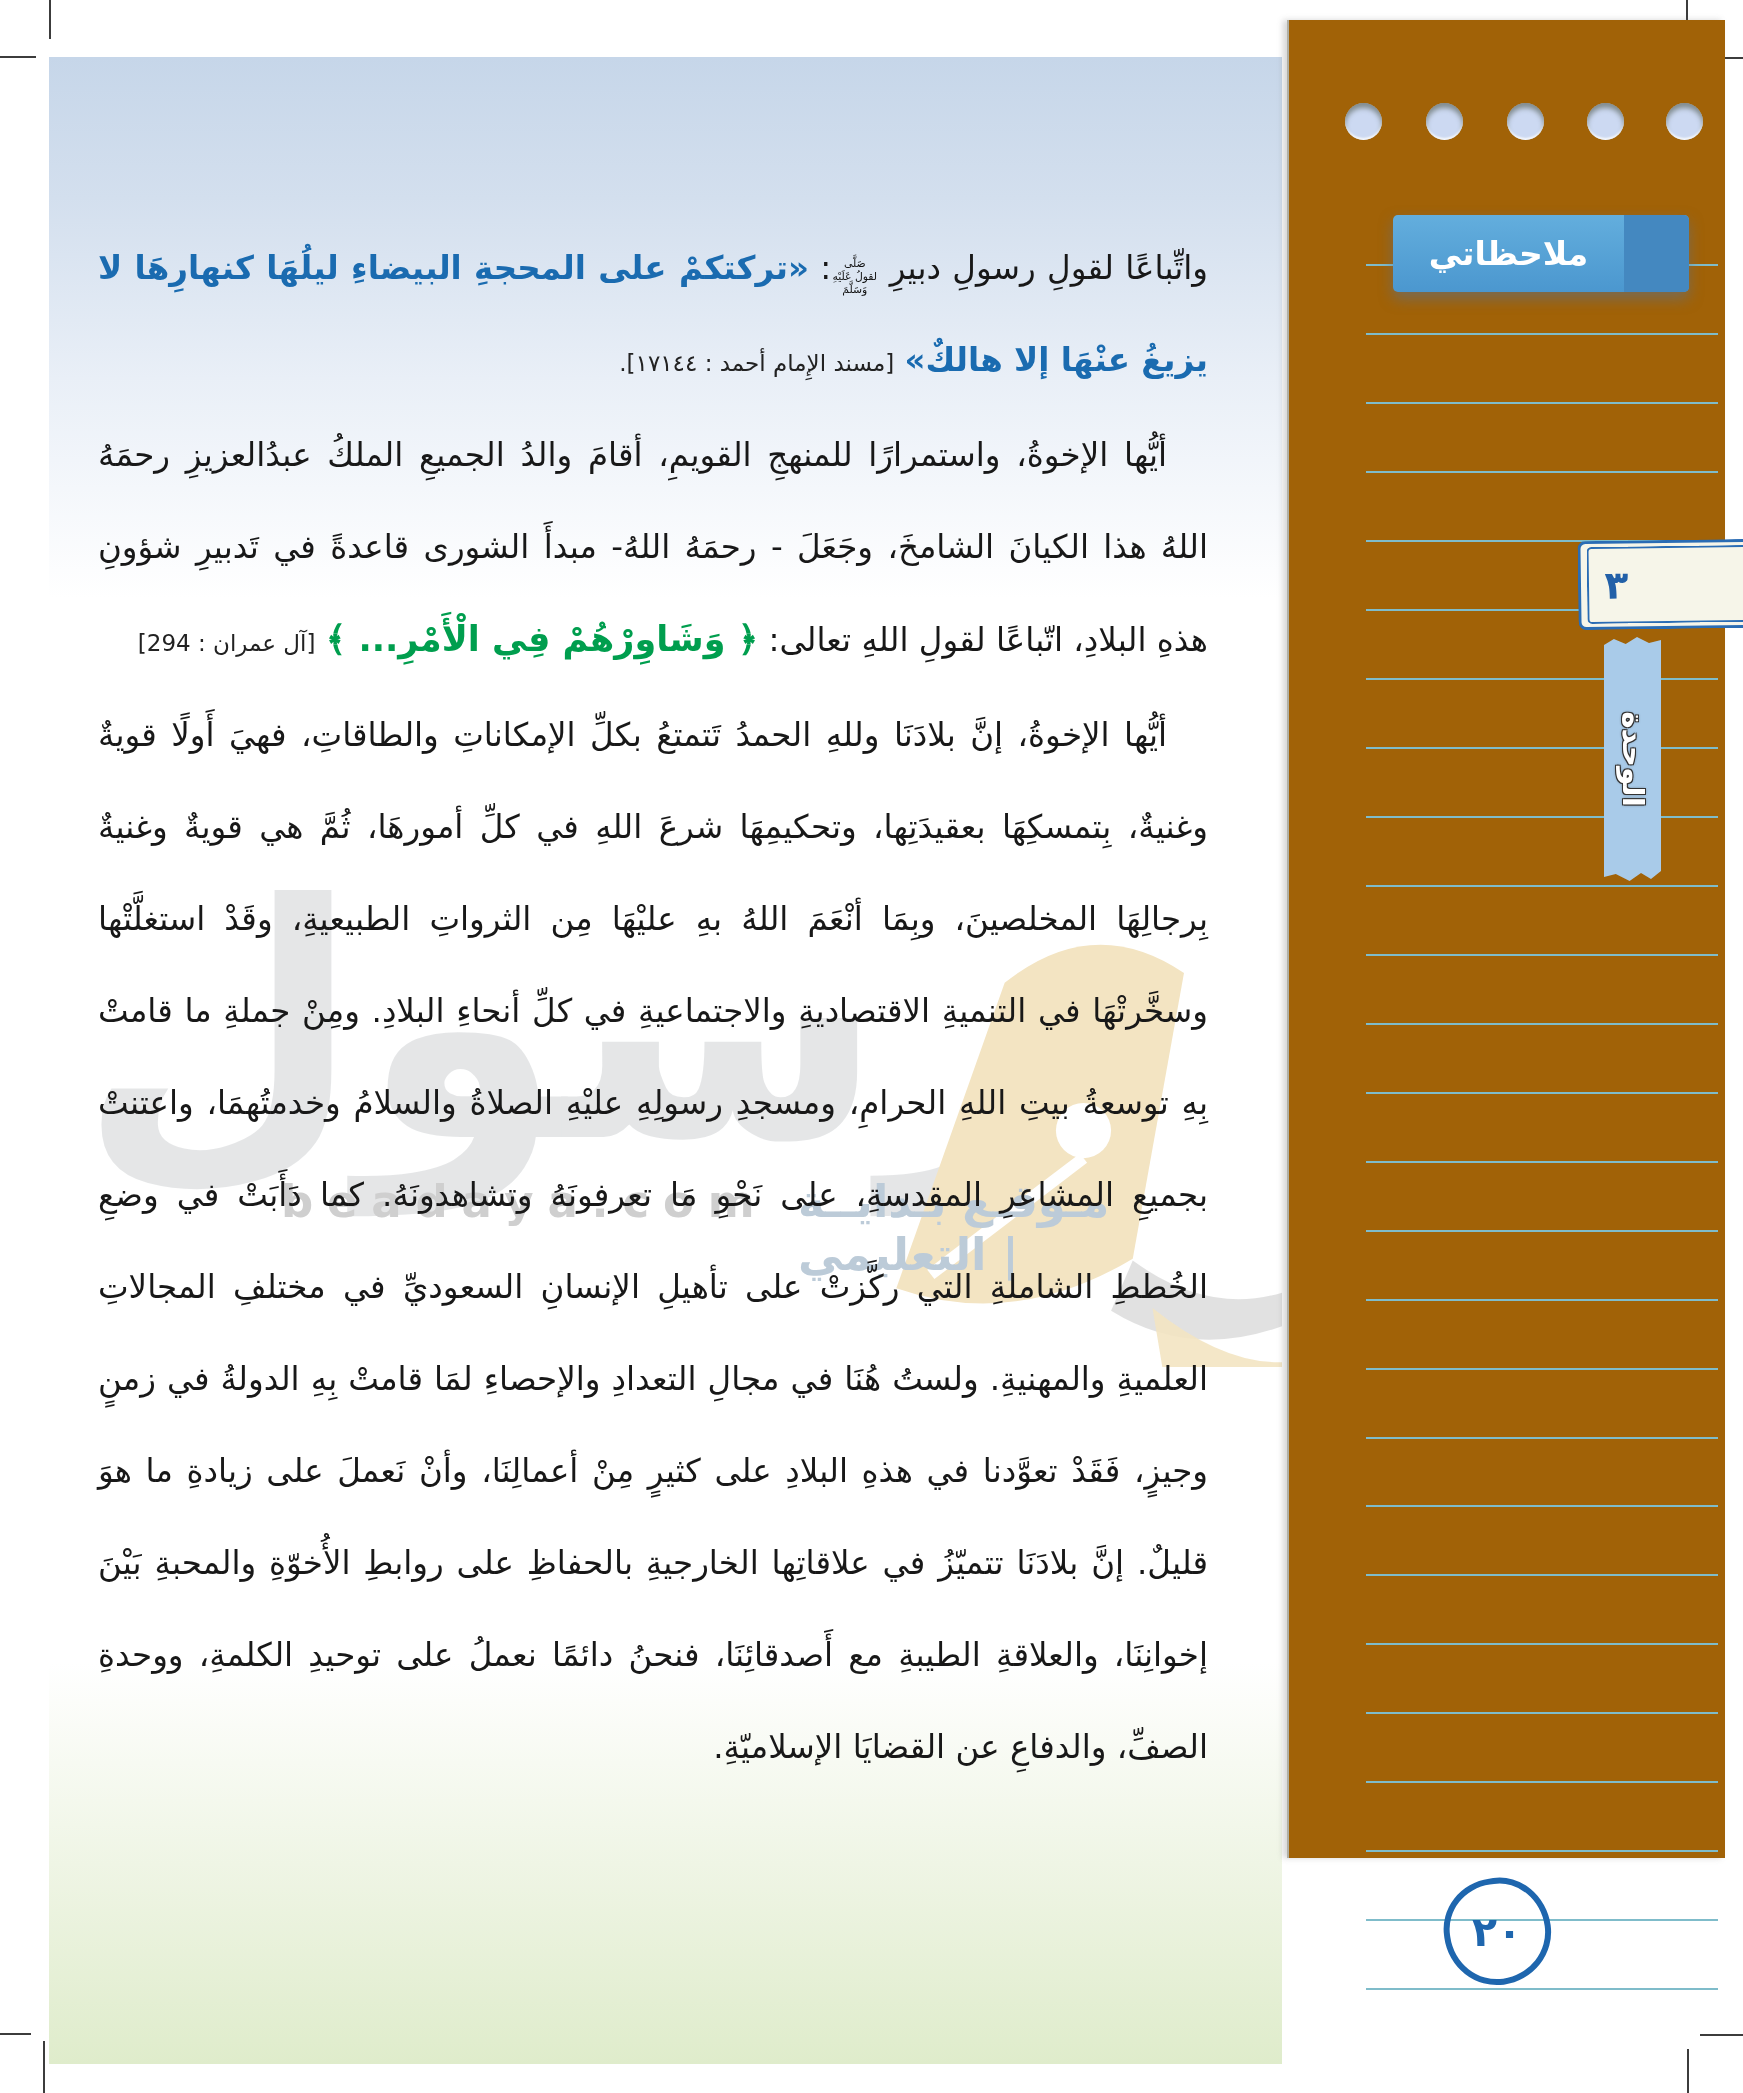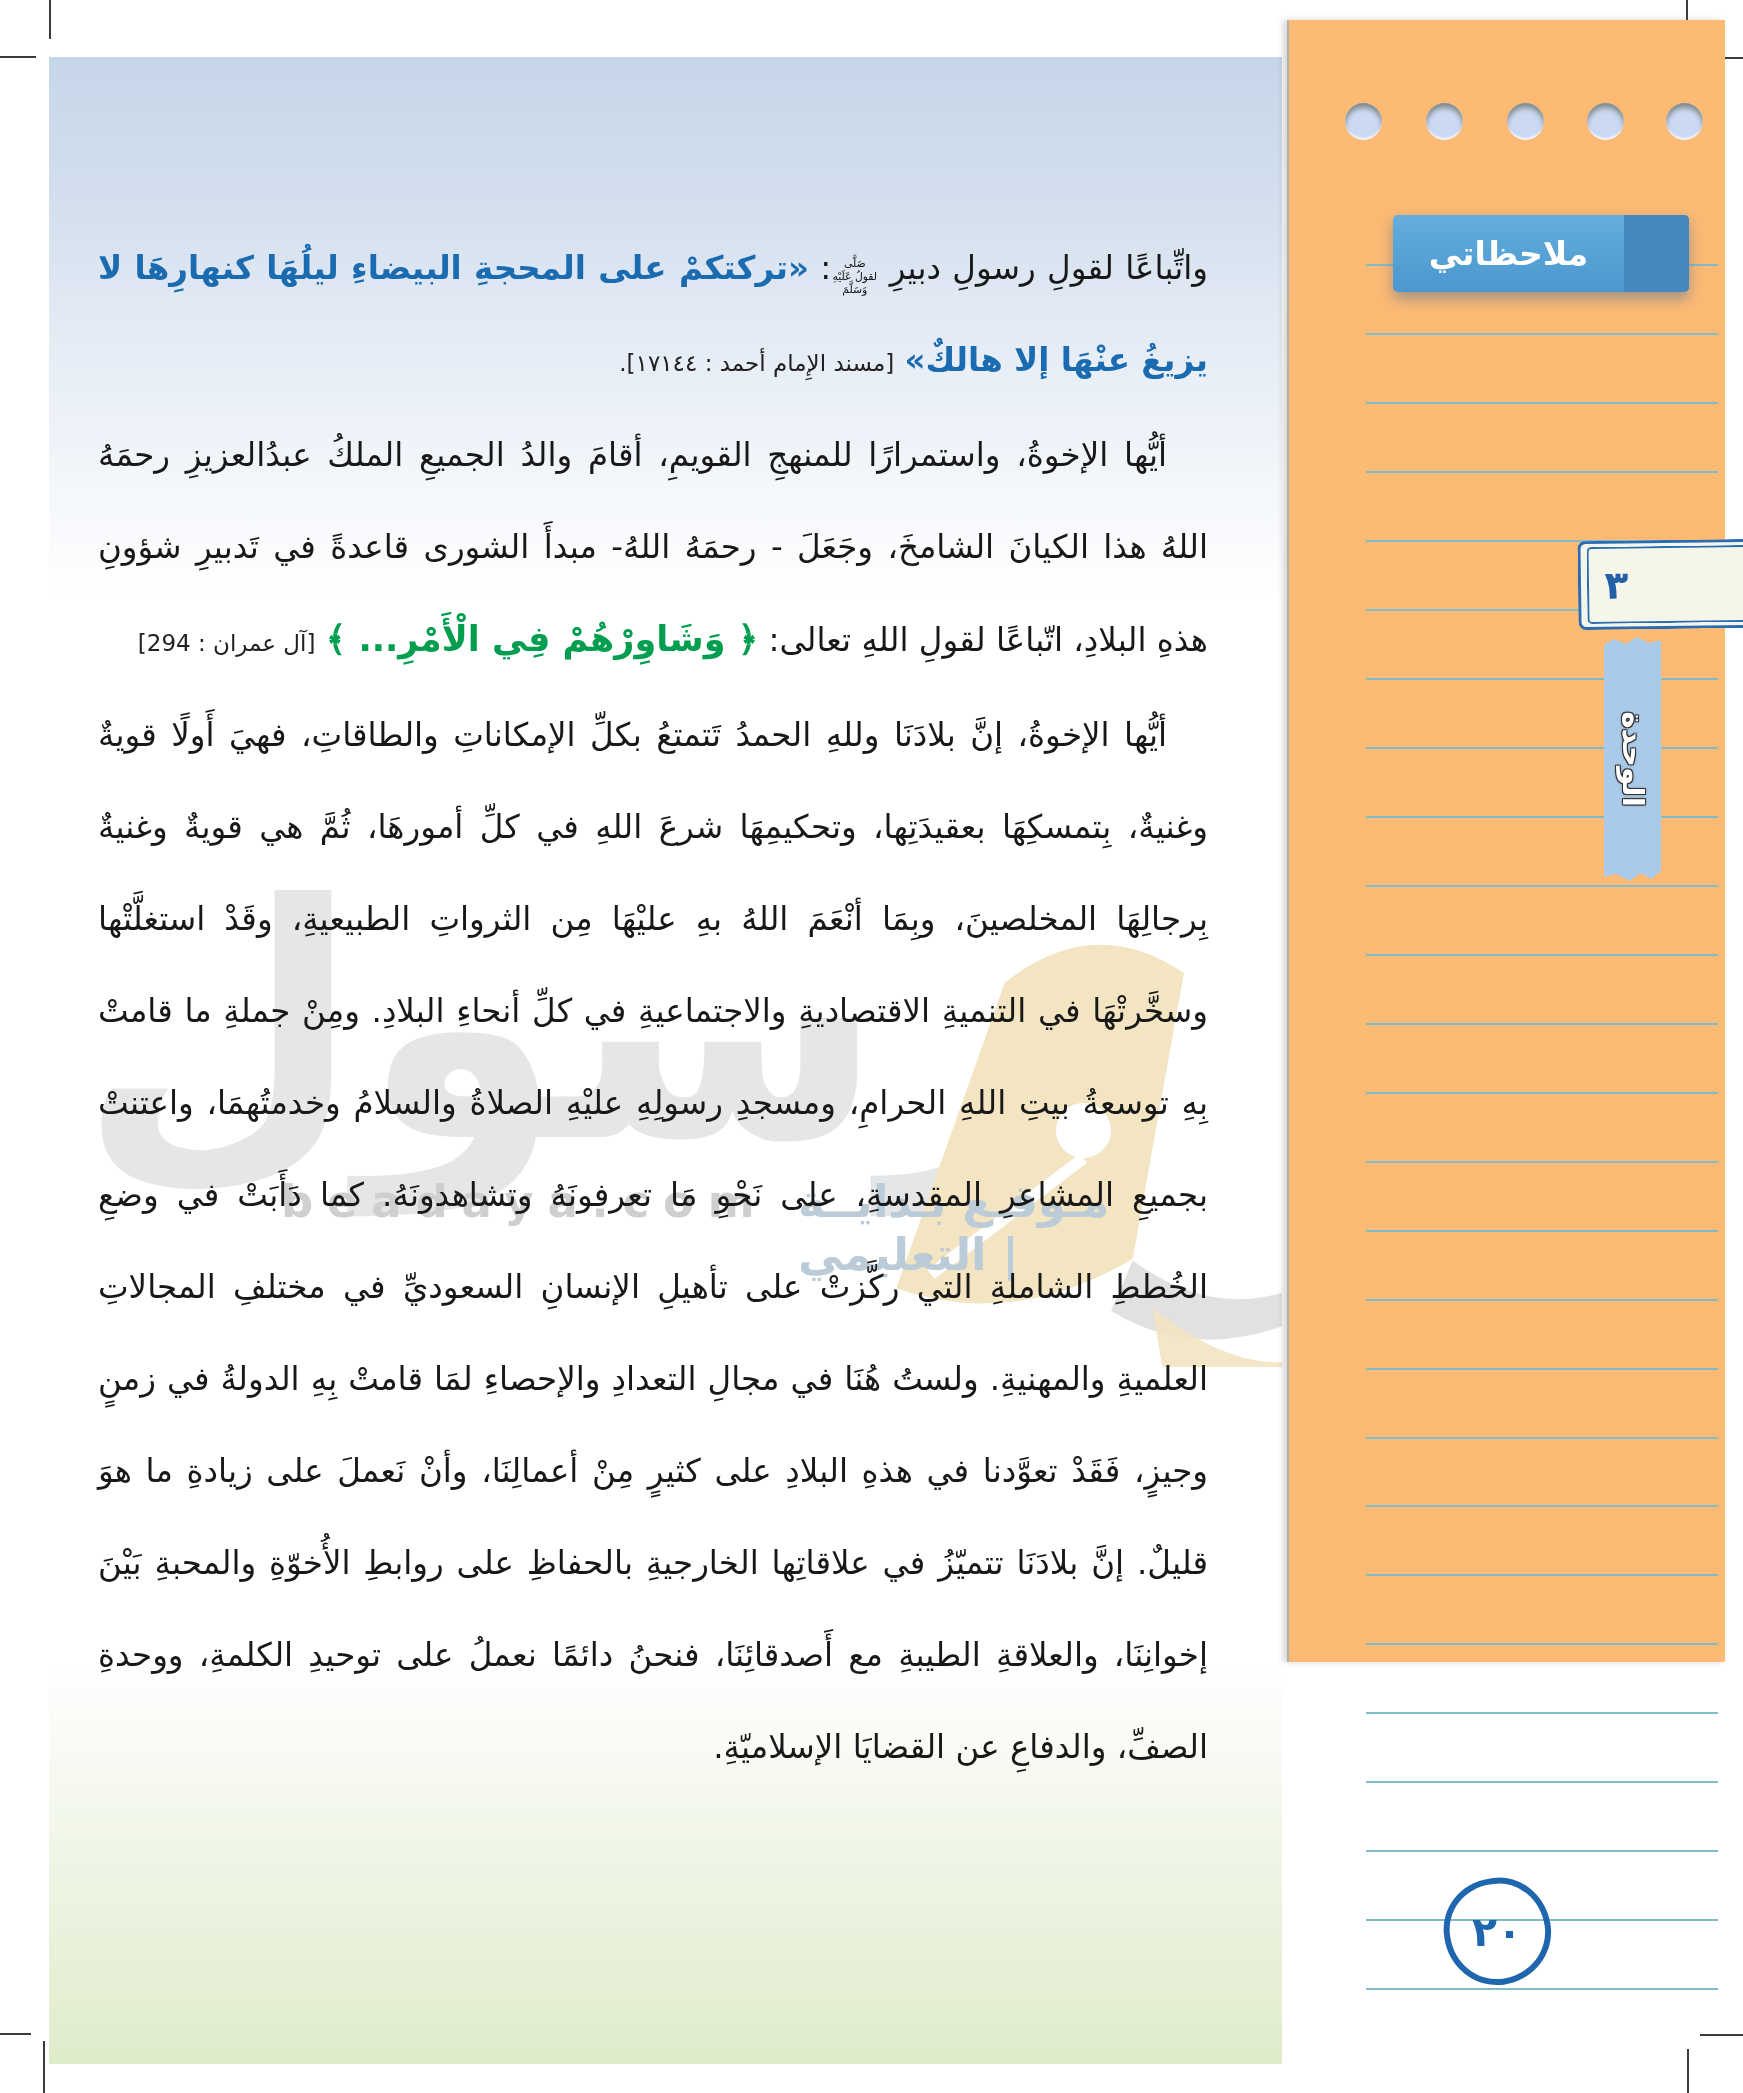--- a/index.html
+++ b/index.html
@@ -43,22 +43,22 @@
   .hadith { color:#1a6bb0; font-weight:bold; }
   .verse  { color:#009e4e; font-weight:bold; font-size:35px; }
   .cite   { font-size:23px; color:#222222; }
   .saw {
     display:inline-block; width:47px; font-size:10.8px; line-height:1.2;
     vertical-align:-13.8px; text-align:center; color:#111; white-space:normal;
   }
 
   
   .notebook {
-    position:absolute; left:1287px; top:19.7px; width:436px; height:1642px; z-index:1;
-    background:#fdba74; border-left:2px solid #b0b0a6;
+    position:absolute; left:1287px; top:19.7px; width:436px; height:1838px; z-index:1;
+    background:#a16207; border-left:2px solid #b0b0a6;
     box-shadow:-3.9px 0 5.9px rgba(110,110,110,.28);
   }
   .hole {
     position:absolute; width:37px; height:37px; border-radius:50%;
     background:#ccd9f2;
     box-shadow:inset 0 4.9px 4.9px rgba(70,78,64,.55), inset 0 -2px 2px rgba(255,255,255,.85);
   }
   .rule { position:absolute; left:77px; width:352px; height:2px; background:#7fbcca; }
 
   .notes-label {

